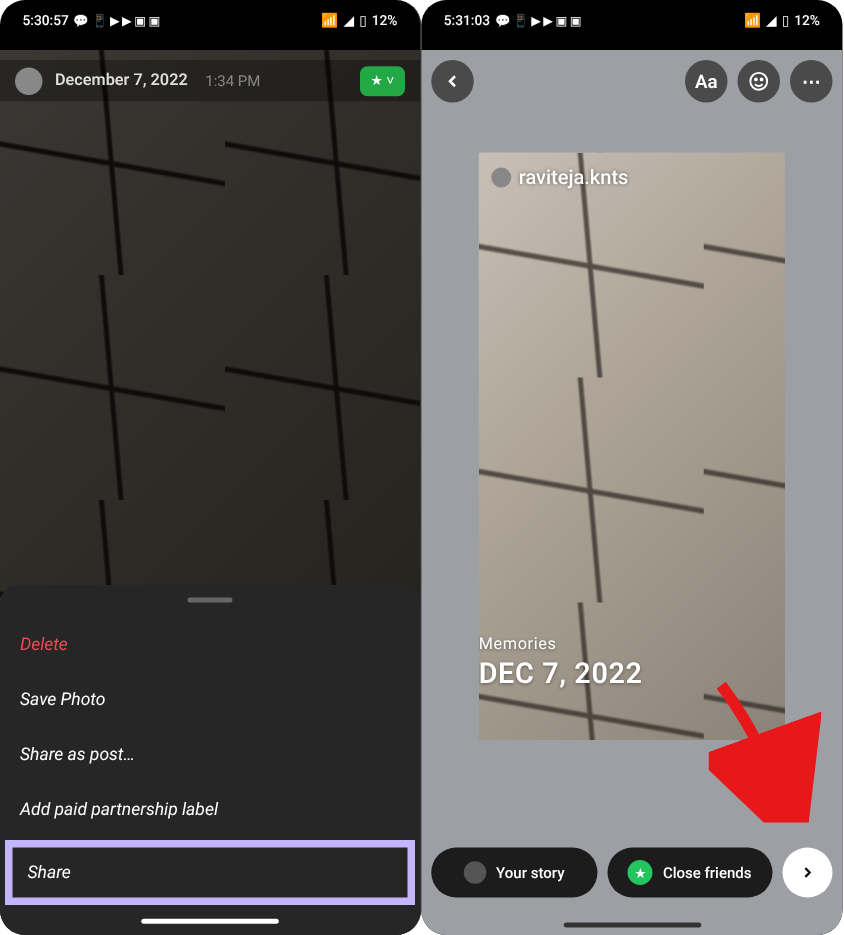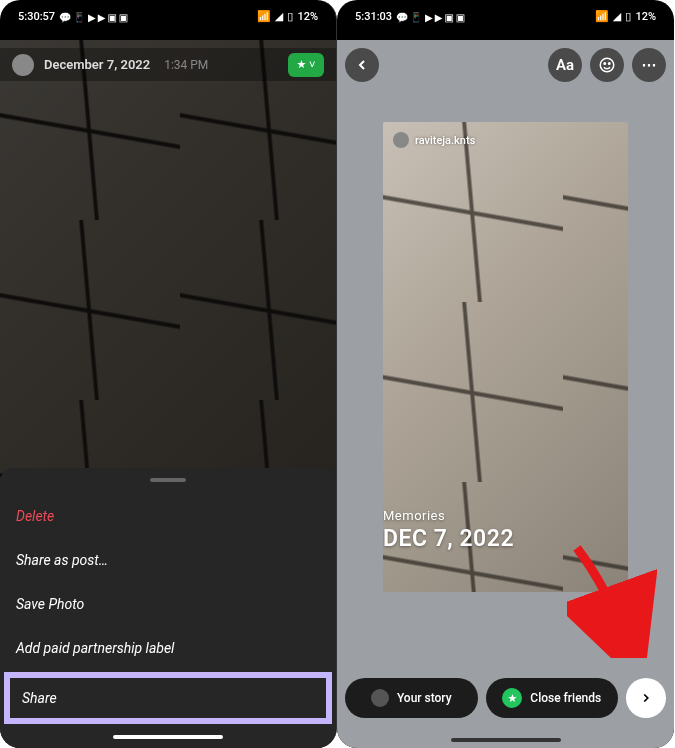--- a/index.html
+++ b/index.html
@@ -173,21 +173,21 @@
     }
     .story-preview .tile-lines { opacity: 0.7; }
     .story-user {
       position: absolute;
       top: 10px;
       left: 10px;
       display: flex;
       align-items: center;
       gap: 6px;
       color: #fff;
-      font-size: 11px;
+      font-size: 16px;
       font-weight: 500;
       text-shadow: 0 0 3px rgba(0,0,0,0.5);
     }
     .story-overlay {
       position: absolute;
       bottom: 40px;
       left: 0;
       right: 0;
       text-align: left;
       color: #fff;
@@ -301,22 +301,22 @@
   <div class="photo-header">
     <div class="avatar-small"></div>
     <span class="photo-date">December 7, 2022</span>
     <span class="photo-time">1:34 PM</span>
     <div class="star-badge">★ ˅</div>
   </div>
 
   <div class="bottom-sheet">
     <div class="sheet-handle"></div>
     <div class="sheet-item danger">Delete</div>
+    <div class="sheet-item">Save Photo</div>
     <div class="sheet-item">Share as post…</div>
-    <div class="sheet-item">Save Photo</div>
     <div class="sheet-item">Add paid partnership label</div>
     <div class="sheet-item highlighted">Share</div>
     <div class="nav-bar">
       <div class="nav-handle"></div>
     </div>
   </div>
 </div>
 
 <div class="screen screen-right">
   <div class="status-bar">

